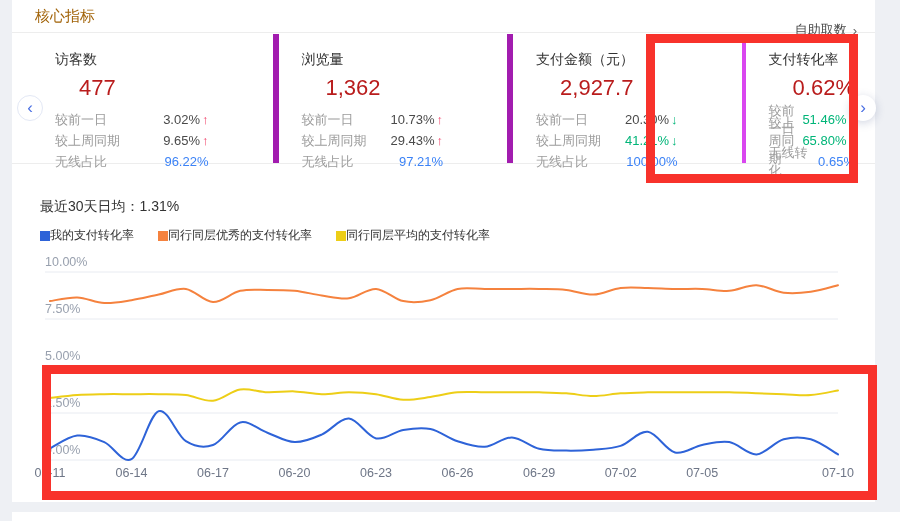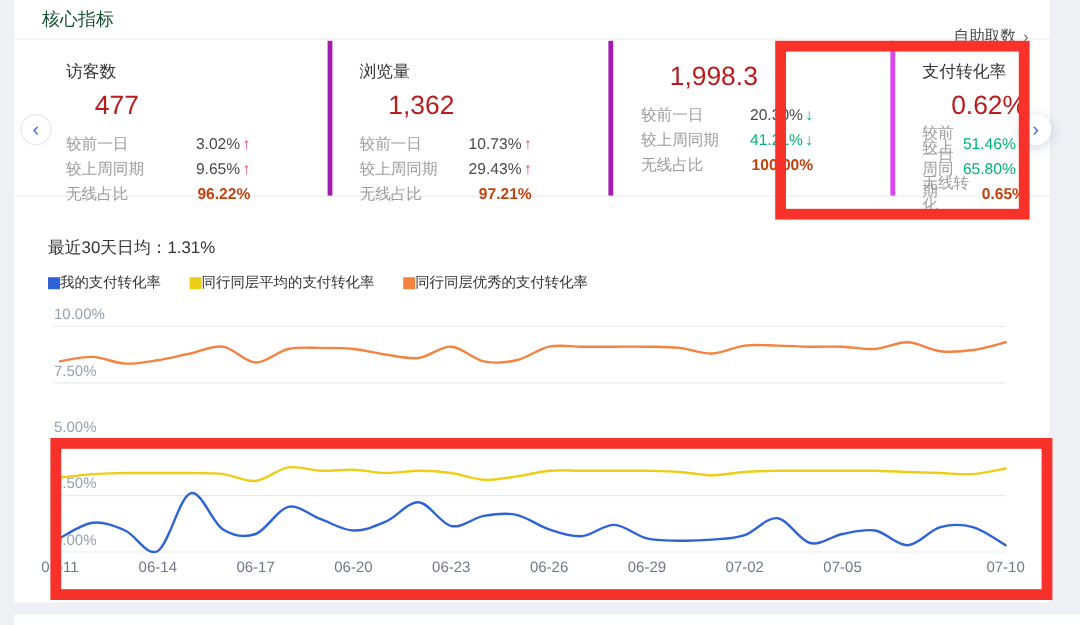--- a/index.html
+++ b/index.html
@@ -9,38 +9,38 @@
   .main-panel{position:absolute;left:12px;top:0;width:863px;height:502px;background:#fff;}
   .bottom-panel{position:absolute;left:12px;top:512px;width:888px;height:9px;background:#fff;}
 
   
   .right-strip{position:absolute;left:875px;top:0;width:25px;height:521px;background:#eef0f4;}
 
   
   .panel-header{position:absolute;left:12px;top:0;width:863px;height:33px;box-sizing:border-box;
     border-bottom:1px solid #ededed;display:flex;align-items:center;justify-content:space-between;
     padding:0 18px 0 23px;background:#fff;}
-  .panel-title{font-size:15px;color:#14532d;}
+  .panel-title{font-size:15px;color:#a16207;}
   .header-action{font-size:13px;color:#4a4a4a;cursor:pointer;display:flex;align-items:center;gap:6px;margin-top:28px;}
   .header-action .chev{color:#666;font-size:13px;}
 
   
   .cards-row{position:absolute;left:12px;top:34px;width:863px;height:130px;display:flex;
     border-bottom:1px solid #ededed;box-sizing:border-box;background:#fff;gap:44px;}
   .card{box-sizing:border-box;padding:17px 20px 0 23px;}
   .card.c1{width:230px;padding-left:43px;}
-  .card.c2,.card.c3{width:203px;border-left:4px solid #a21caf;}
+  .card.c2,.card.c3{width:203px;border-left:6px solid #a21caf;}
   .card.c4{flex:1;border-left:4px solid #d946ef;}
   .metric-title{font-size:14px;color:#333;margin-bottom:6px;}
   .metric-value{font-size:22px;color:#b91c1c;margin-bottom:8px;margin-left:24px;}
   .metric-row{display:flex;justify-content:space-between;align-items:center;font-size:13px;height:21px;}
   .metric-row .lbl{color:#9c9c9c;}
   .rt{display:flex;align-items:center;}
   .val-dark{color:#4a4a4a;}
-  .val-gray{color:#c2410c;font-weight:bold;}
+  .val-gray{color:#3b82f6;}
   .val-green{color:#00b578;}
   .arrow{font-weight:700;margin-left:2px;font-size:13px;}
   .arrow.up{color:#f0436a;}
   .arrow.down{color:#00b578;}
 
   
   .chev-btn{position:absolute;width:26px;height:26px;border-radius:50%;background:#fff;
     display:flex;align-items:center;justify-content:center;color:#4a6fe3;font-size:17px;
     cursor:pointer;z-index:10;line-height:1;padding-bottom:2px;box-sizing:border-box;}
   .chev-btn.left{left:17px;top:95px;border:1px solid #e3e8f5;}
@@ -120,21 +120,22 @@
       </div>
       <div class="metric-row">
         <span class="lbl">无线占比</span>
         <span class="rt">
             <span class="val-gray">97.21%</span>
           </span>
       </div>
     </div>
 
     <div class="card c3">
-      <div class="metric-value">1,998.3</div>
+      <div class="metric-title">支付金额（元）</div>
+      <div class="metric-value">2,927.7</div>
       <div class="metric-row">
         <span class="lbl">较前一日</span>
         <span class="rt">
             <span class="val-dark">20.30%</span>
             <span class="arrow down">↓</span>
           </span>
       </div>
       <div class="metric-row">
         <span class="lbl">较上周同期</span>
         <span class="rt">
@@ -180,26 +181,26 @@
   <div class="chev-btn right">›</div>
 
   <div class="chart-title">最近30天日均：1.31%</div>
 
   <div class="legend">
     <span class="legend-item">
       <span class="legend-swatch" style="background: rgb(46, 99, 216);"></span>
       <span class="legend-label">我的支付转化率</span>
     </span>
     <span class="legend-item">
+      <span class="legend-swatch" style="background: rgb(245, 130, 62);"></span>
+      <span class="legend-label">同行同层优秀的支付转化率</span>
+    </span>
+    <span class="legend-item">
       <span class="legend-swatch" style="background: rgb(237, 206, 23);"></span>
       <span class="legend-label">同行同层平均的支付转化率</span>
-    </span>
-    <span class="legend-item">
-      <span class="legend-swatch" style="background: rgb(245, 130, 62);"></span>
-      <span class="legend-label">同行同层优秀的支付转化率</span>
     </span>
   </div>
 
   <svg class="chart" id="chart" viewBox="0 0 880 250">
       <line x1="45" y1="215" x2="838" y2="215" stroke="#e8ebf1" stroke-width="1"></line>
       <text x="45" y="209" font-size="12.5" fill="#98a0ae">0.00%</text>
       <line x1="45" y1="168" x2="838" y2="168" stroke="#e8ebf1" stroke-width="1"></line>
       <text x="45" y="162" font-size="12.5" fill="#98a0ae">2.50%</text>
       <line x1="45" y1="121" x2="838" y2="121" stroke="#e8ebf1" stroke-width="1"></line>
       <text x="45" y="115" font-size="12.5" fill="#98a0ae">5.00%</text>

